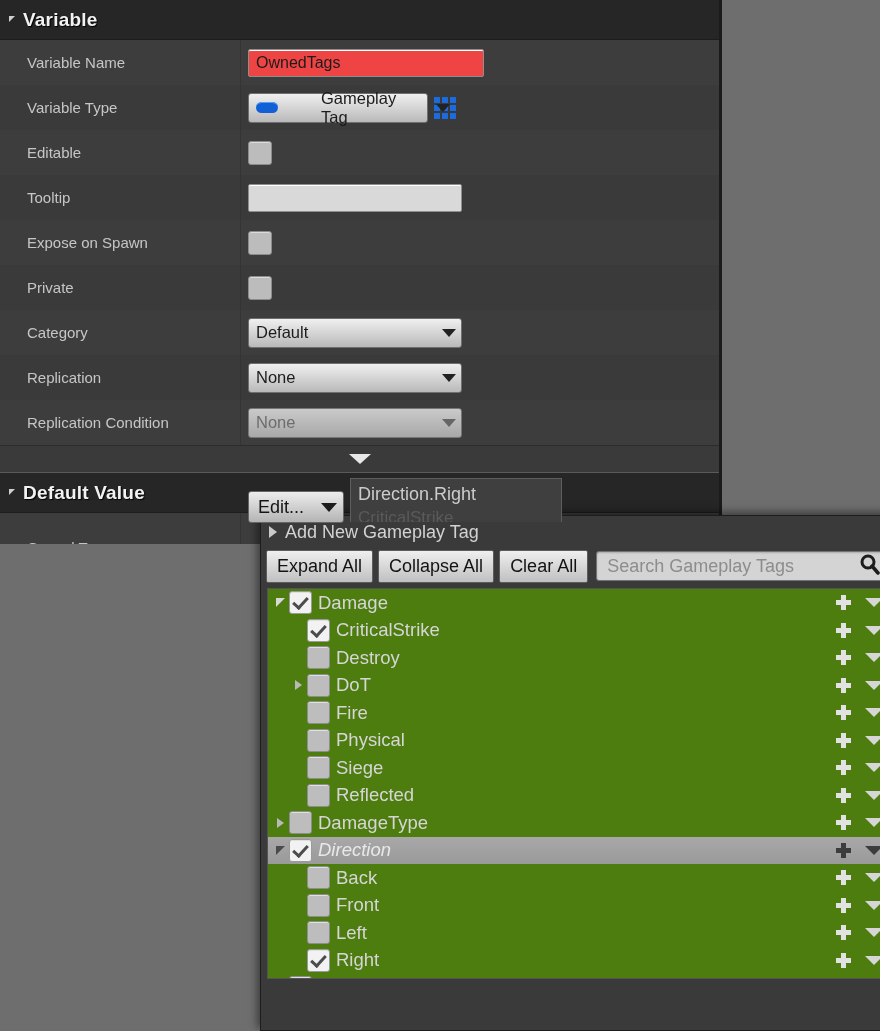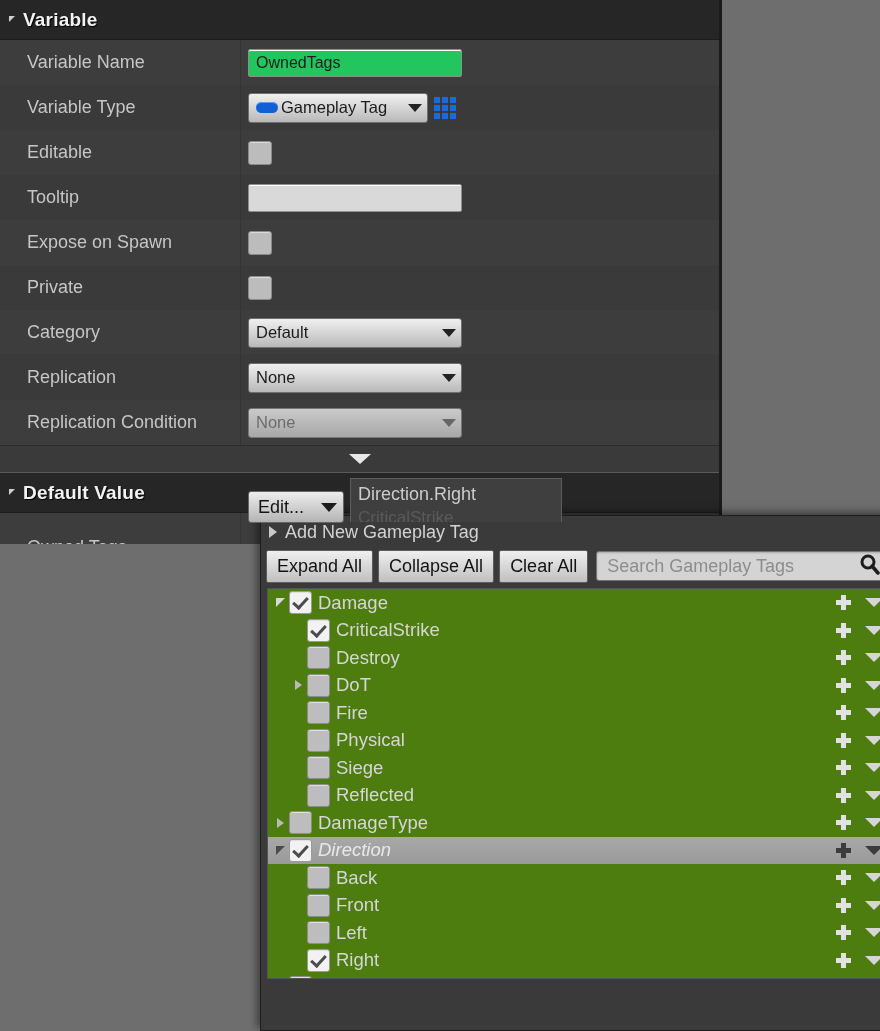--- a/index.html
+++ b/index.html
@@ -44,33 +44,33 @@
   }
 
   .prop-row{
     display:flex;align-items:center;
     height:45px;
     position:relative;
   }
   .prop-row.alt{background:#3a3a3a;}
   .prop-label{
     width:248px;flex:0 0 248px;
-    color:#c6c6c6;font-size:18px;
+    color:#c6c6c6;font-size:15px;
     padding-left:27px;box-sizing:border-box;
     white-space:nowrap;
   }
   .prop-value{flex:1;display:flex;align-items:center;padding-right:10px;}
   .col-split{
     position:absolute;left:240px;top:0;bottom:0;width:1px;background:#343434;
   }
 
   
   .text-field{
-    height:28px;width:214px;
-    background:#22c55e;
+    height:28px;width:236px;
+    background:#ef4444;
     border:1px solid #8e8e8e;
     border-radius:2px;
     display:flex;align-items:center;
     padding:0 7px;box-sizing:border-box;
     color:#1c1c1c;font-size:16px;
     box-shadow:inset 0 1px 0 #fff;
   }
   .text-field.wide{width:214px;}
   .text-field.empty{background:#d9d9d9;}
 
@@ -89,21 +89,21 @@
     border-left:7px solid transparent;
     border-right:7px solid transparent;
     border-top:8px solid #222;
   }
   .combo.disabled{
     background:linear-gradient(#cacaca,#a8a8a8);
     color:#6d6d6d;
     border-color:#777;
   }
   .combo.disabled .caret{border-top-color:#666;}
-  .combo.type{width:180px;height:30px;}
+  .combo.type{width:180px;height:30px;gap:40px;}
   .combo.cat{width:214px;}
   .combo.rep{width:214px;}
 
   .pill{
     width:22px;height:11px;border-radius:6px;
     background:#1160d6;
     box-shadow:inset 0 1px 0 #5a9cf0;
     margin-right:3px;flex:0 0 22px;
   }
   .combo.type .label{font-size:16.5px;}

